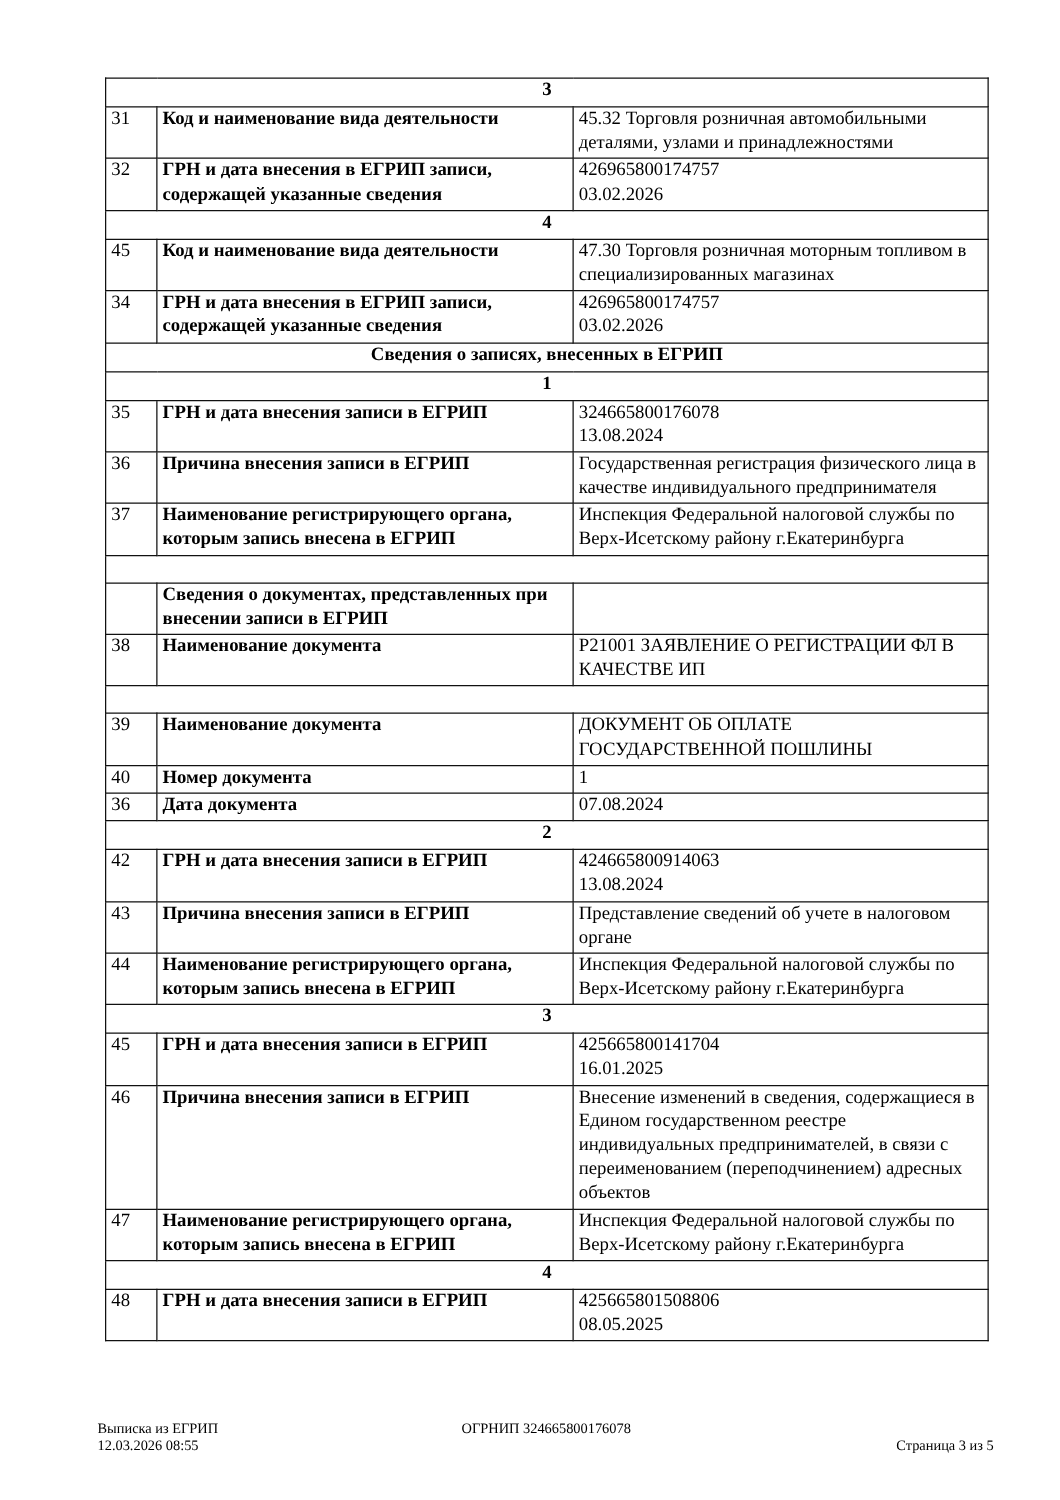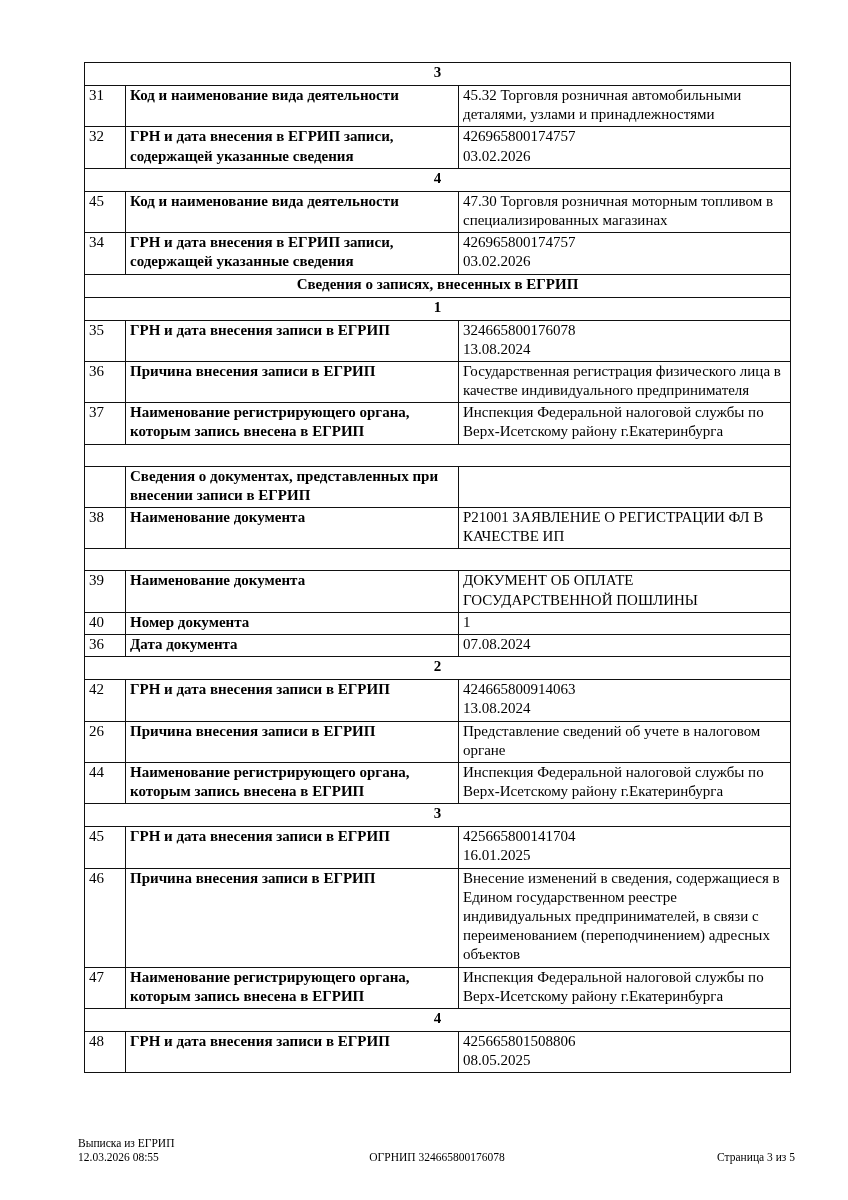--- a/index.html
+++ b/index.html
@@ -72,21 +72,21 @@
     line-height: 1.25;
   }
   .footer-left {
     position: absolute;
     left: 0;
     top: 0;
   }
   .footer-center {
     position: absolute;
     left: 6px;
-    top: 14px;
+    top: 0;
     width: 706px;
     text-align: center;
   }
   .footer-right {
     position: absolute;
     left: 6px;
     top: 14px;
     width: 711px;
     text-align: right;
   }
@@ -211,21 +211,21 @@
         </tr>
         <tr>
           <td class="num-cell">42</td>
           <td class="label-cell">ГРН и дата внесения записи в ЕГРИП</td>
           <td class="value-cell">
             <div>424665800914063</div>
             <div>13.08.2024</div>
           </td>
         </tr>
         <tr>
-          <td class="num-cell">26</td>
+          <td class="num-cell">43</td>
           <td class="label-cell">Причина внесения записи в ЕГРИП</td>
           <td class="value-cell">
             <div>Представление сведений об учете в налоговом органе</div>
           </td>
         </tr>
         <tr>
           <td class="num-cell">44</td>
           <td class="label-cell">Наименование регистрирующего органа, которым запись внесена в ЕГРИП</td>
           <td class="value-cell">
             <div>Инспекция Федеральной налоговой службы по Верх-Исетскому району г.Екатеринбурга</div>

